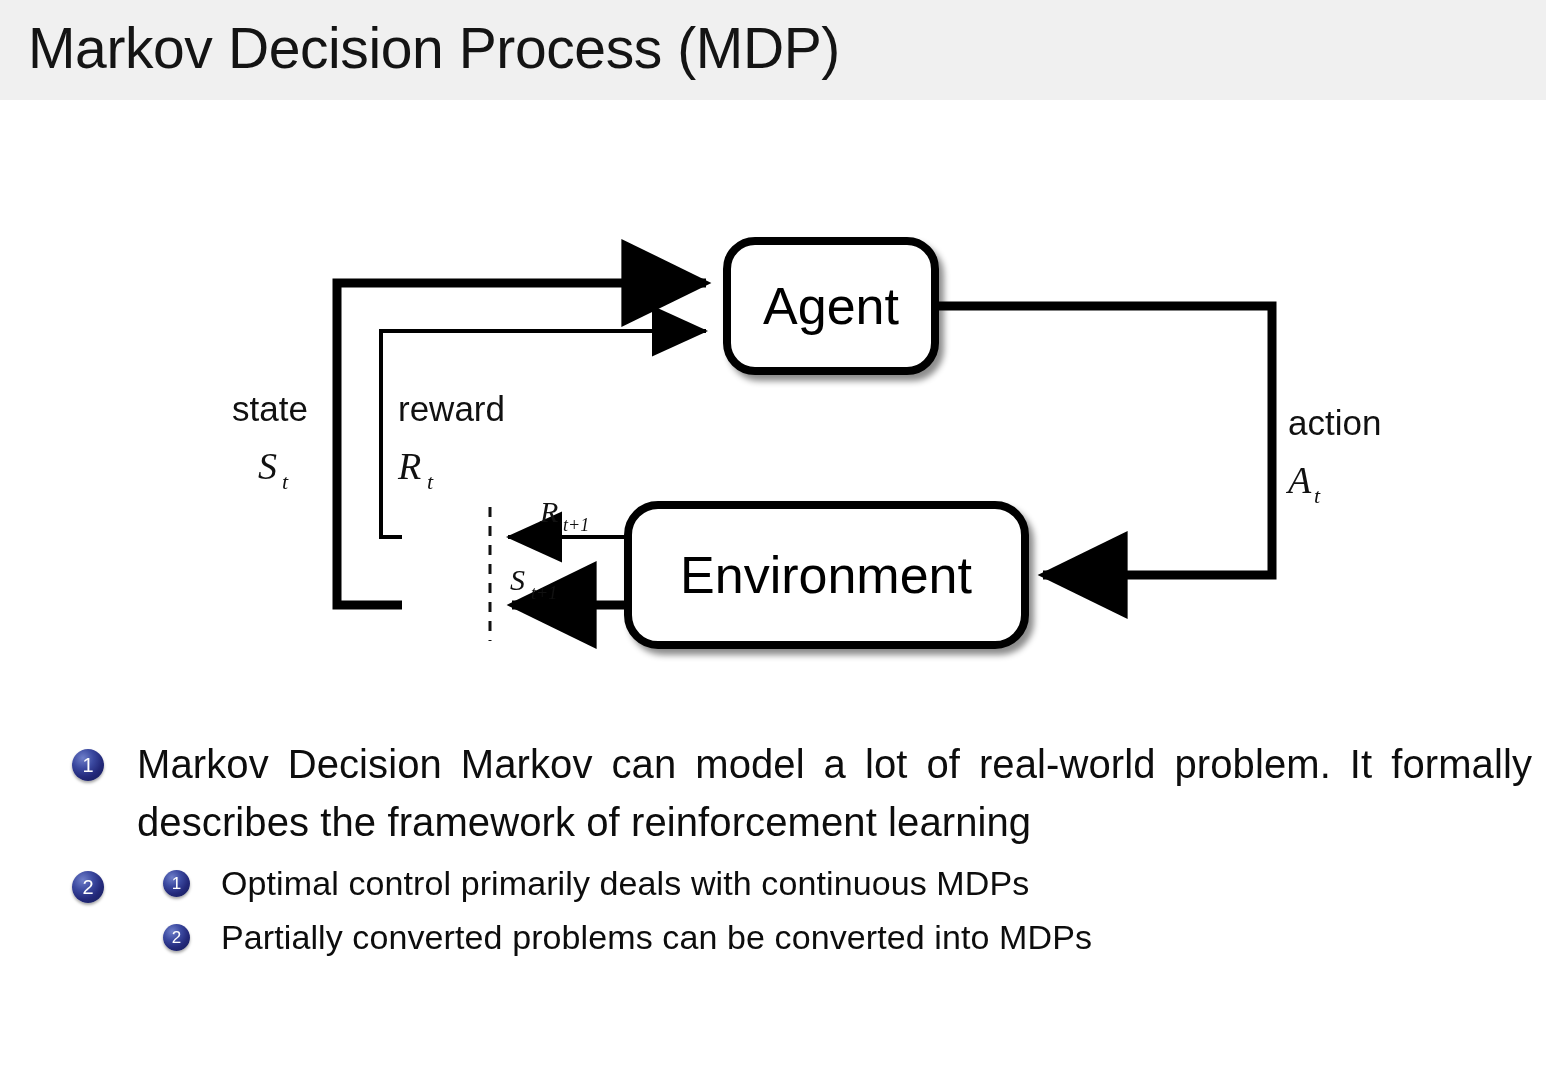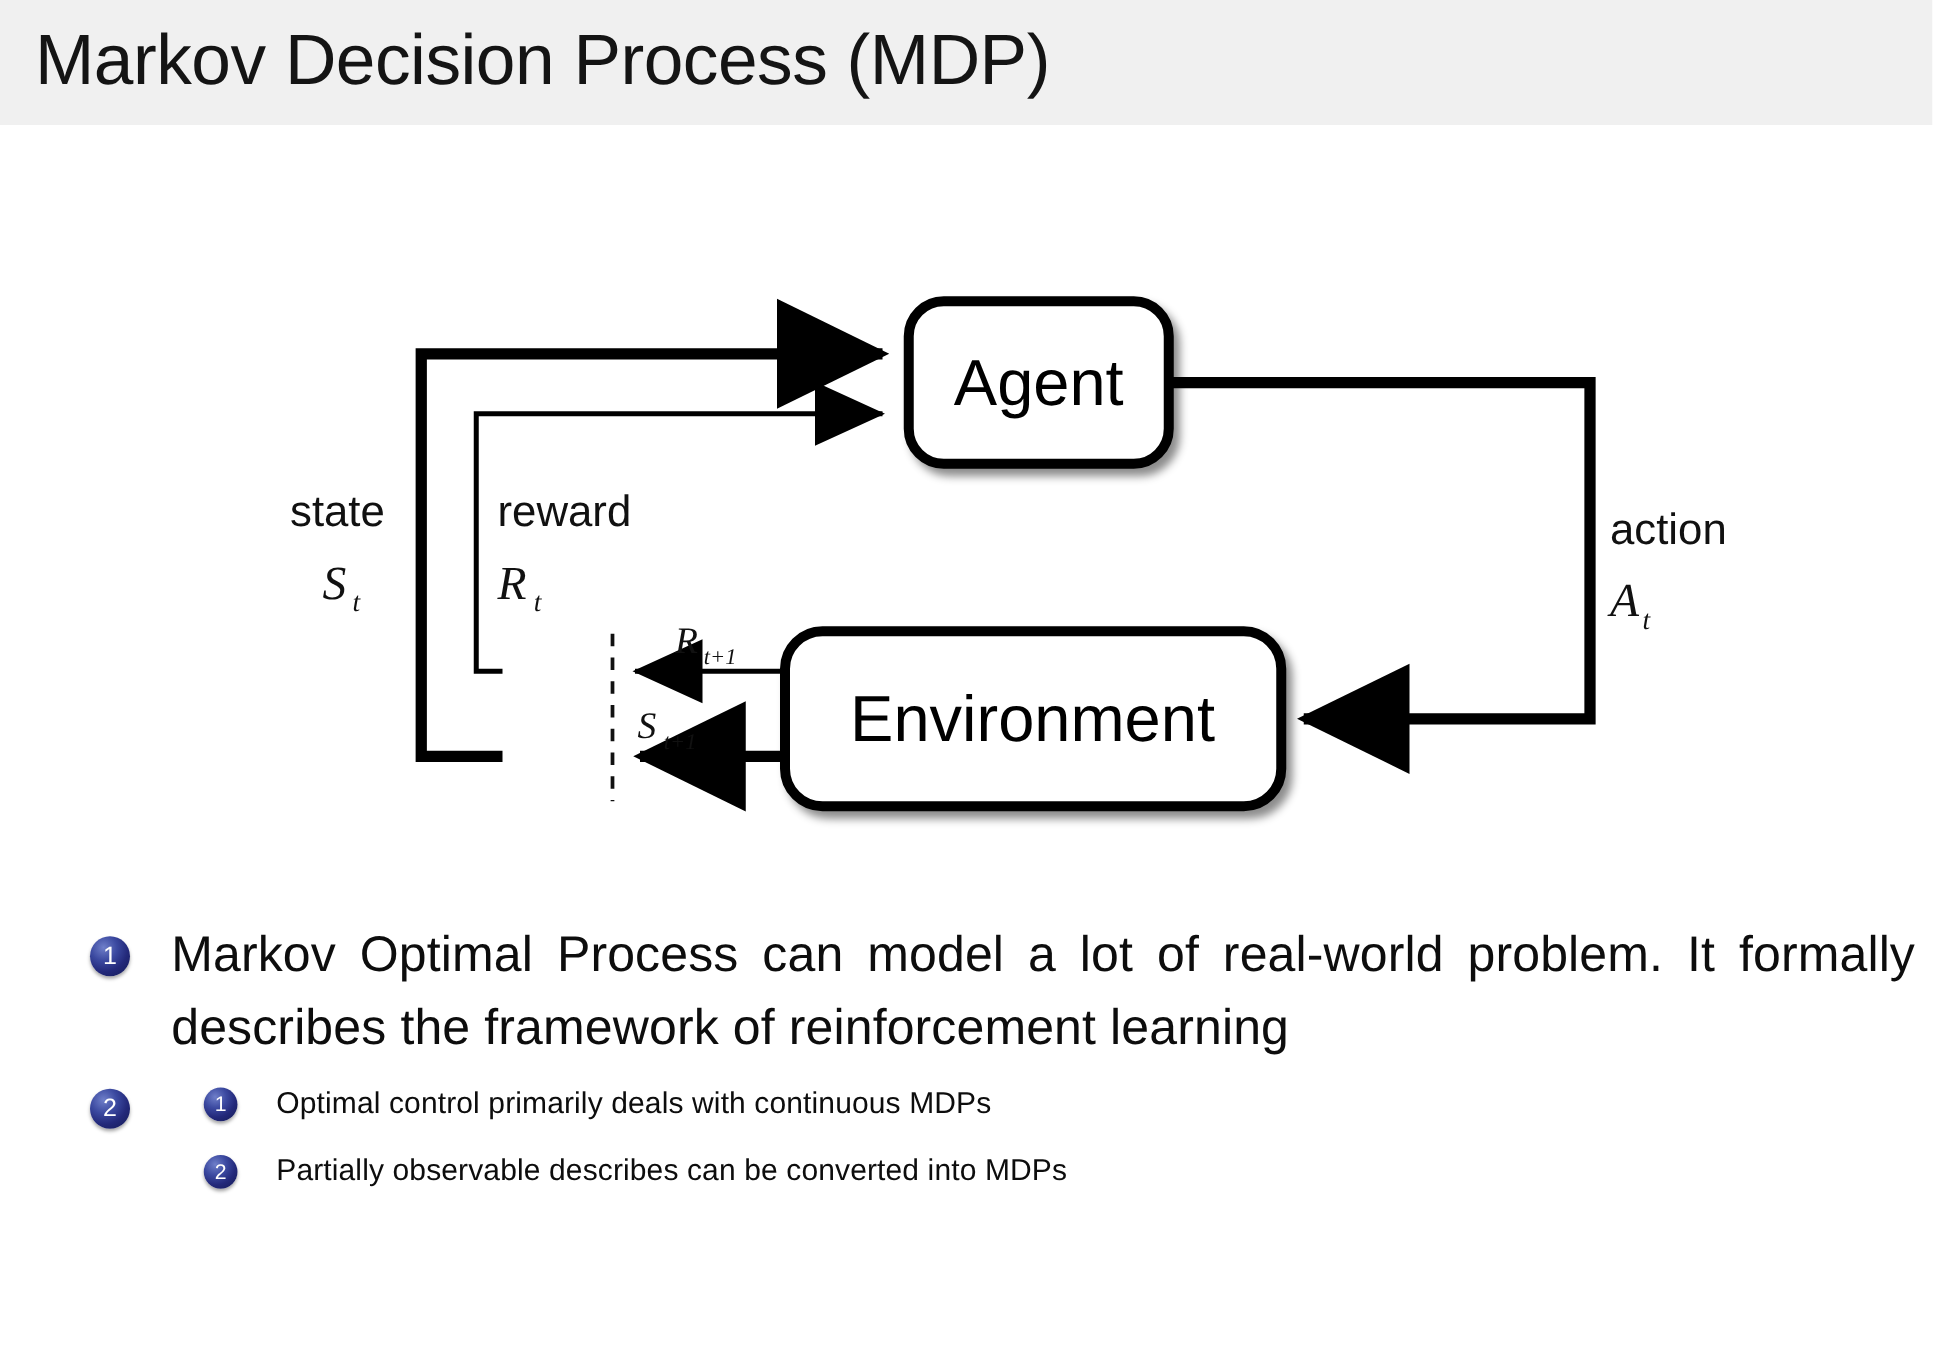--- a/index.html
+++ b/index.html
@@ -117,21 +117,21 @@
     font-size: 40px;
     line-height: 58px;
     color: #0d0d0d;
     font-family: "Liberation Sans", "DejaVu Sans", sans-serif;
     font-stretch: condensed;
     letter-spacing: 0.1px;
     text-align: justify;
     max-width: 1395px;
   }
   ul.lvl2 .b-text {
-    font-size: 24px;
+    font-size: 34px;
     line-height: 52px;
     text-align: left;
     max-width: 1300px;
   }
 
   .bullet-marker {
     position: absolute;
     left: 0;
     top: 14px;
     width: 32px;
@@ -244,32 +244,32 @@
       <text class="dg-sub-sm" x="531" y="498">t+1</text>
     </g>
   </svg>
 </div>
 
 <div id="bullet-area">
   <ul class="lvl1">
 
     <li>
       <span class="bullet-marker">1</span>
-      <span class="b-text">Markov Optimal Process can model a lot of real-world problem. It formally describes the framework of reinforcement learning</span>
+      <span class="b-text">Markov Decision Markov can model a lot of real-world problem. It formally describes the framework of reinforcement learning</span>
     </li>
 
     <li>
       <span class="bullet-marker">2</span>
 
       <ul class="lvl2">
         <li>
           <span class="bullet-marker">1</span>
           <span class="b-text">Optimal control primarily deals with continuous MDPs</span>
         </li>
         <li>
           <span class="bullet-marker">2</span>
-          <span class="b-text">Partially observable describes can be converted into MDPs</span>
+          <span class="b-text">Partially converted problems can be converted into MDPs</span>
         </li>
       </ul>
     </li>
 
   </ul>
 </div>
 
 </body></html>

